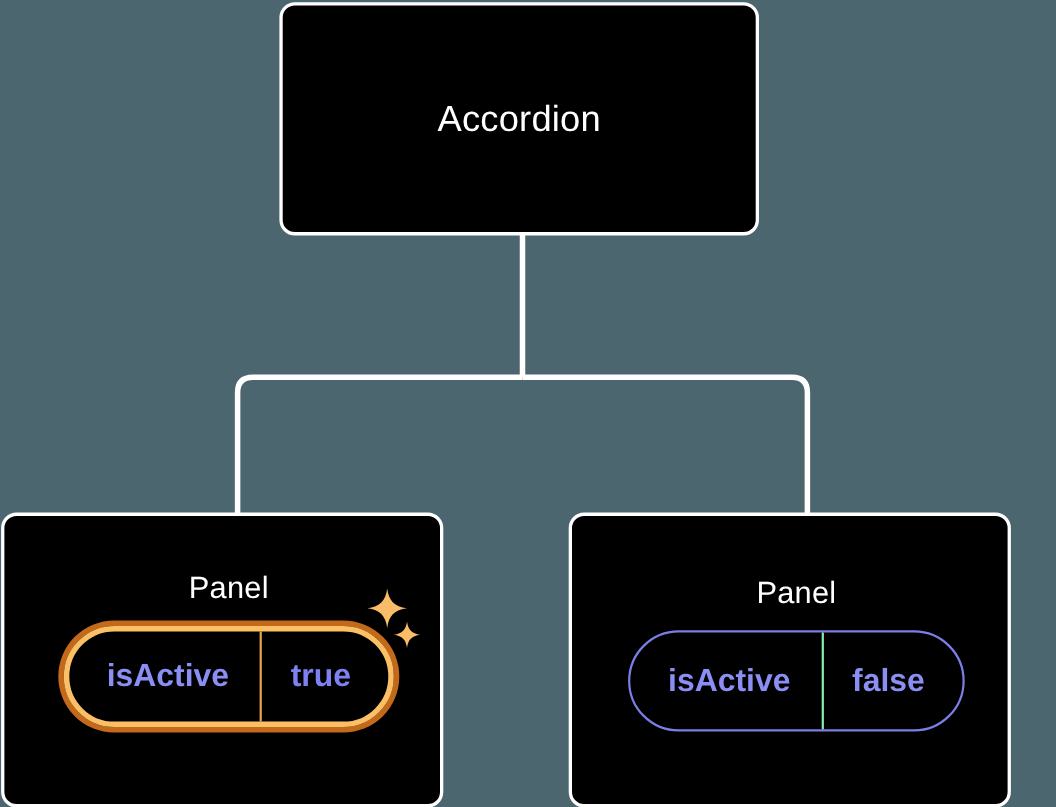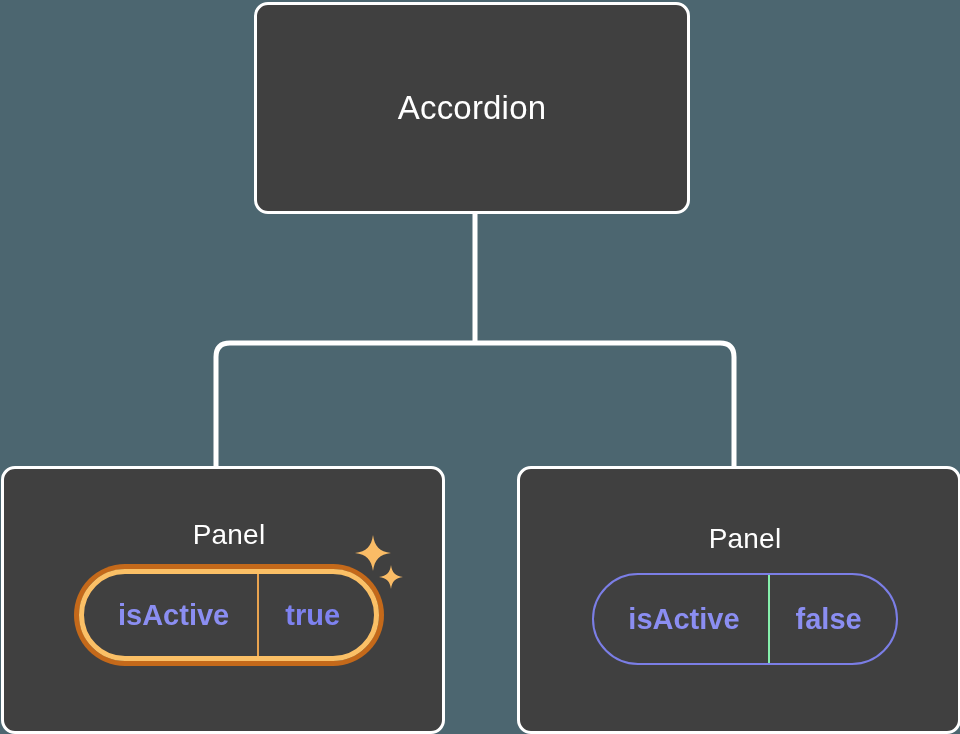--- a/index.html
+++ b/index.html
@@ -25,21 +25,21 @@
     left: 0;
     top: 0;
     width: 960px;
     height: 734px;
     pointer-events: none;
   }
 
   
   .node {
     position: absolute;
-    background: #404040;
+    background: #000000;
     border: 3px solid #ffffff;
     border-radius: 14px;
     box-sizing: border-box;
   }
   .node-root {
     left: 254px;
     top: 2px;
     width: 436px;
     height: 212px;
     display: flex;
@@ -47,21 +47,21 @@
     justify-content: center;
   }
   .node-title-root {
     color: #ffffff;
     font-size: 33px;
     font-weight: 400;
     letter-spacing: 0.2px;
   }
 
   .node-panel {
-    width: 444px;
+    width: 402px;
     height: 268px;
     top: 466px;
     display: flex;
     flex-direction: column;
     align-items: center;
     overflow: hidden;
     padding-left: 12px;
   }
   .node-panel-left  { left: 1px; }
   .node-panel-right { left: 517px; }

